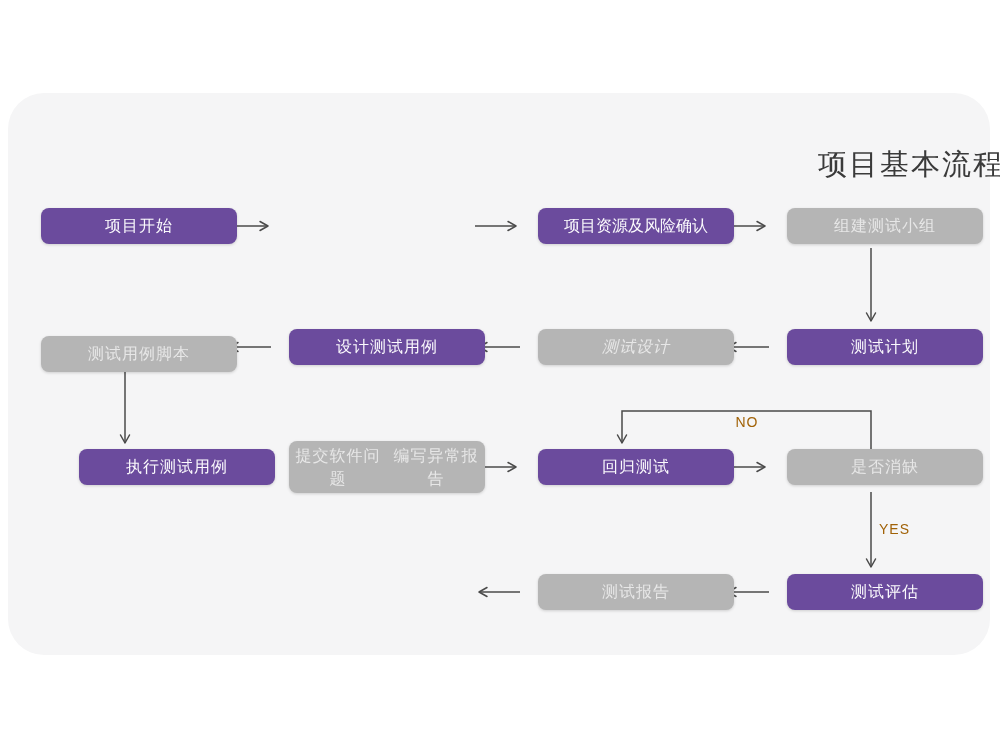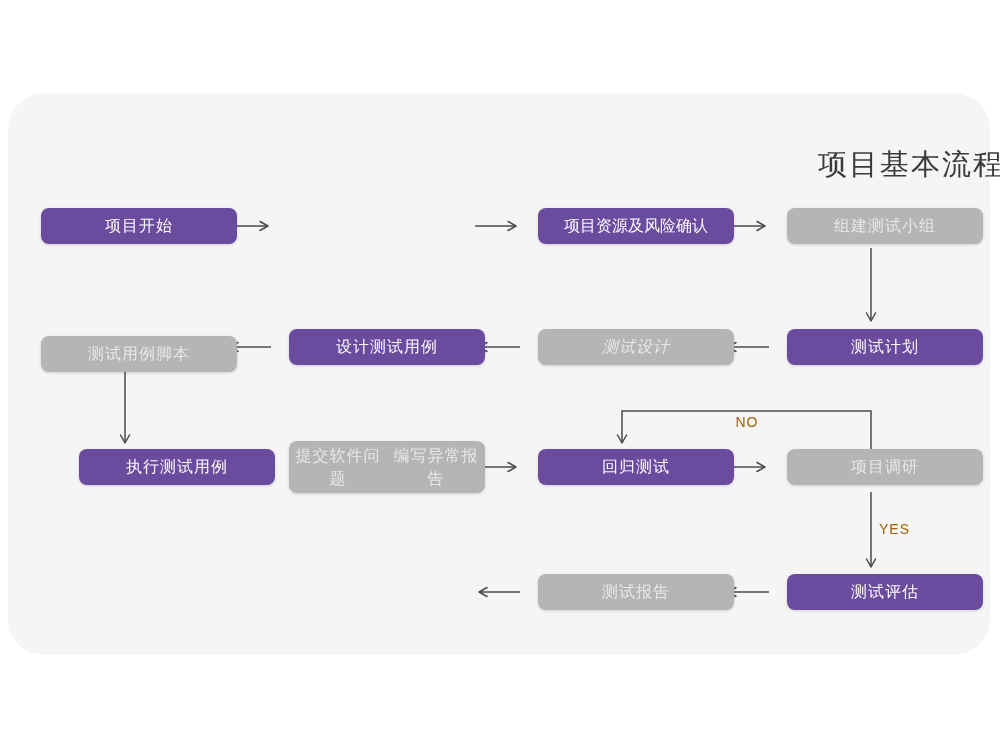--- a/index.html
+++ b/index.html
@@ -90,21 +90,21 @@
   <div class="node gray" style="left:538px;top:329px;font-style:italic;">测试设计</div>
   <div class="node purple" style="left:289px;top:329px;">设计测试用例</div>
   <div class="node gray" style="left:41px;top:336px;">测试用例脚本</div>
 
   <div class="node purple" style="left:41px;top:449px;margin-left:38px;">执行测试用例</div>
   <div class="node gray tall" style="left:289px;top:441px;">
     <span>提交软件问题</span>
     <span>编写异常报告</span>
   </div>
   <div class="node purple" style="left:538px;top:449px;">回归测试</div>
-  <div class="node gray" style="left:787px;top:449px;">项目调研</div>
+  <div class="node gray" style="left:787px;top:449px;">是否消缺</div>
 
   <div class="edge-label no">NO</div>
   <div class="edge-label yes">YES</div>
 
   <div class="node purple" style="left:787px;top:574px;">测试评估</div>
   <div class="node gray" style="left:538px;top:574px;">测试报告</div>
 
 </div>
 
 </body></html>

